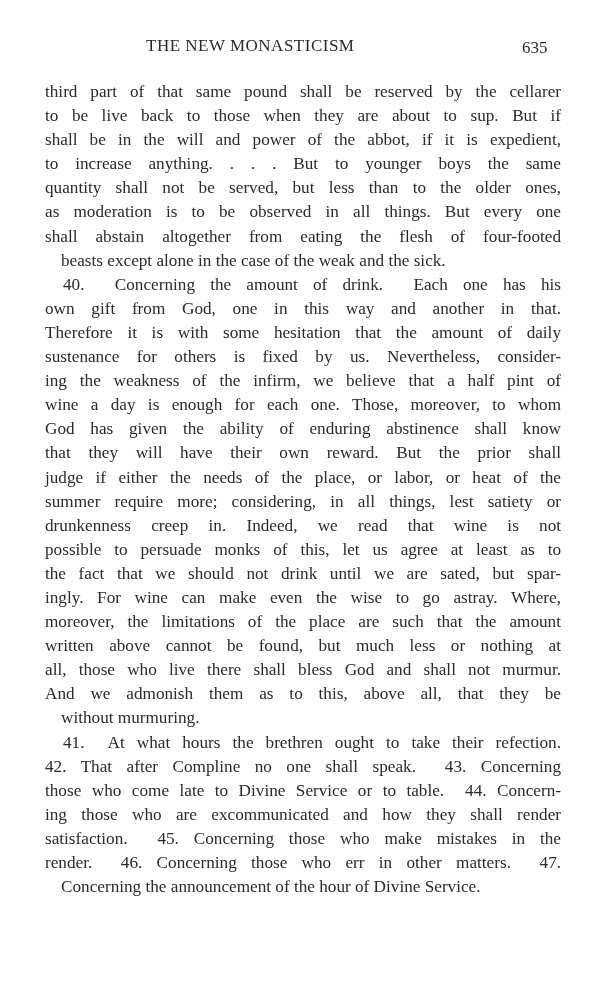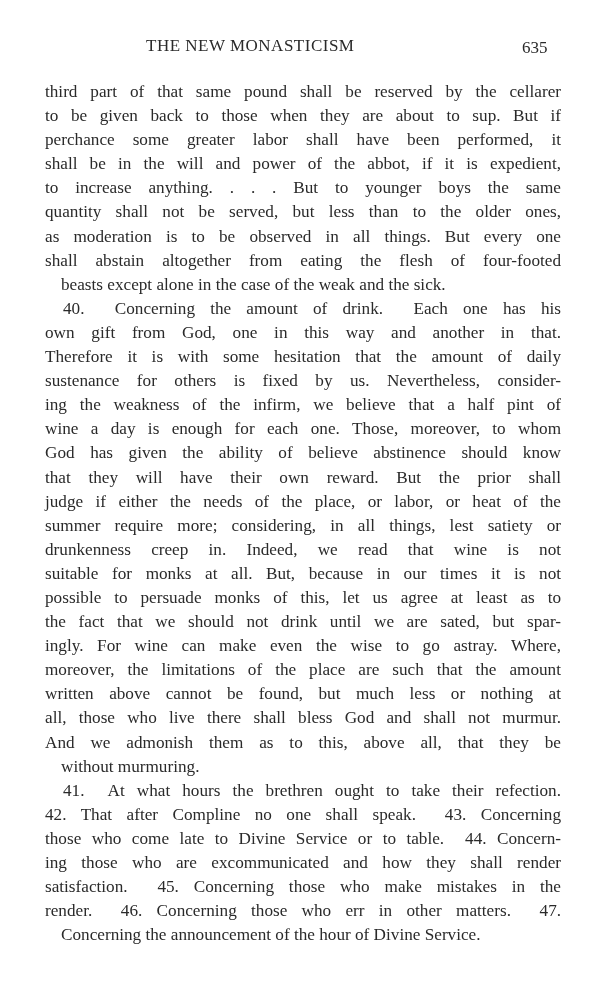--- a/index.html
+++ b/index.html
@@ -19,41 +19,39 @@
 </head>
 <body>
 
 <div class="header">
   <span class="running-title">THE NEW MONASTICISM</span>
   <span class="page-number">635</span>
 </div>
 
 <div class="body">
   <div class="line">third part of that same pound shall be reserved by the cellarer</div>
-  <div class="line">to be given back to those when they are about to sup.   But if</div>
-  <div class="line">perchance some greater labor shall have been performed, it</div>
+  <div class="line">to be live back to those when they are about to sup.   But if</div>
   <div class="line">shall be in the will and power of the abbot, if it is expedient,</div>
   <div class="line">to increase anything. . . . But to younger boys the same</div>
   <div class="line">quantity shall not be served, but less than to the older ones,</div>
   <div class="line">as moderation is to be observed in all things.  But every one</div>
   <div class="line">shall abstain altogether from eating the flesh of four-footed</div>
   <div class="line last">beasts except alone in the case of the weak and the sick.</div>
 
   <div class="line indent"><span>40.</span>&nbsp; <span class="it">Concerning the amount of drink.</span>&nbsp; <span>Each one has his</span></div>
   <div class="line">own gift from God, one in this way and another in that.</div>
   <div class="line">Therefore it is with some hesitation that the amount of daily</div>
   <div class="line">sustenance for others is fixed by us.  Nevertheless, consider-</div>
   <div class="line">ing the weakness of the infirm, we believe that a half pint of</div>
   <div class="line">wine a day is enough for each one.  Those, moreover, to whom</div>
-  <div class="line">God has given the ability of believe abstinence should know</div>
+  <div class="line">God has given the ability of enduring abstinence shall know</div>
   <div class="line">that they will have their own reward.  But the prior shall</div>
   <div class="line">judge if either the needs of the place, or labor, or heat of the</div>
   <div class="line">summer require more;  considering, in all things, lest satiety or</div>
   <div class="line">drunkenness creep in.  Indeed, we read that wine is not</div>
-  <div class="line">suitable for monks at all.  But, because in our times it is not</div>
   <div class="line">possible to persuade monks of this, let us agree at least as to</div>
   <div class="line">the fact that we should not drink until we are sated, but spar-</div>
   <div class="line">ingly.  For wine can make even the wise to go astray.  Where,</div>
   <div class="line">moreover, the limitations of the place are such that the amount</div>
   <div class="line">written above cannot be found, but much less or nothing at</div>
   <div class="line">all, those who live there shall bless God and shall not murmur.</div>
   <div class="line">And we admonish them as to this, above all, that they be</div>
   <div class="line last">without murmuring.</div>
 
   <div class="line indent"><span>41.</span>&nbsp; <span class="it">At what hours the brethren ought to take their refection.</span></div>

